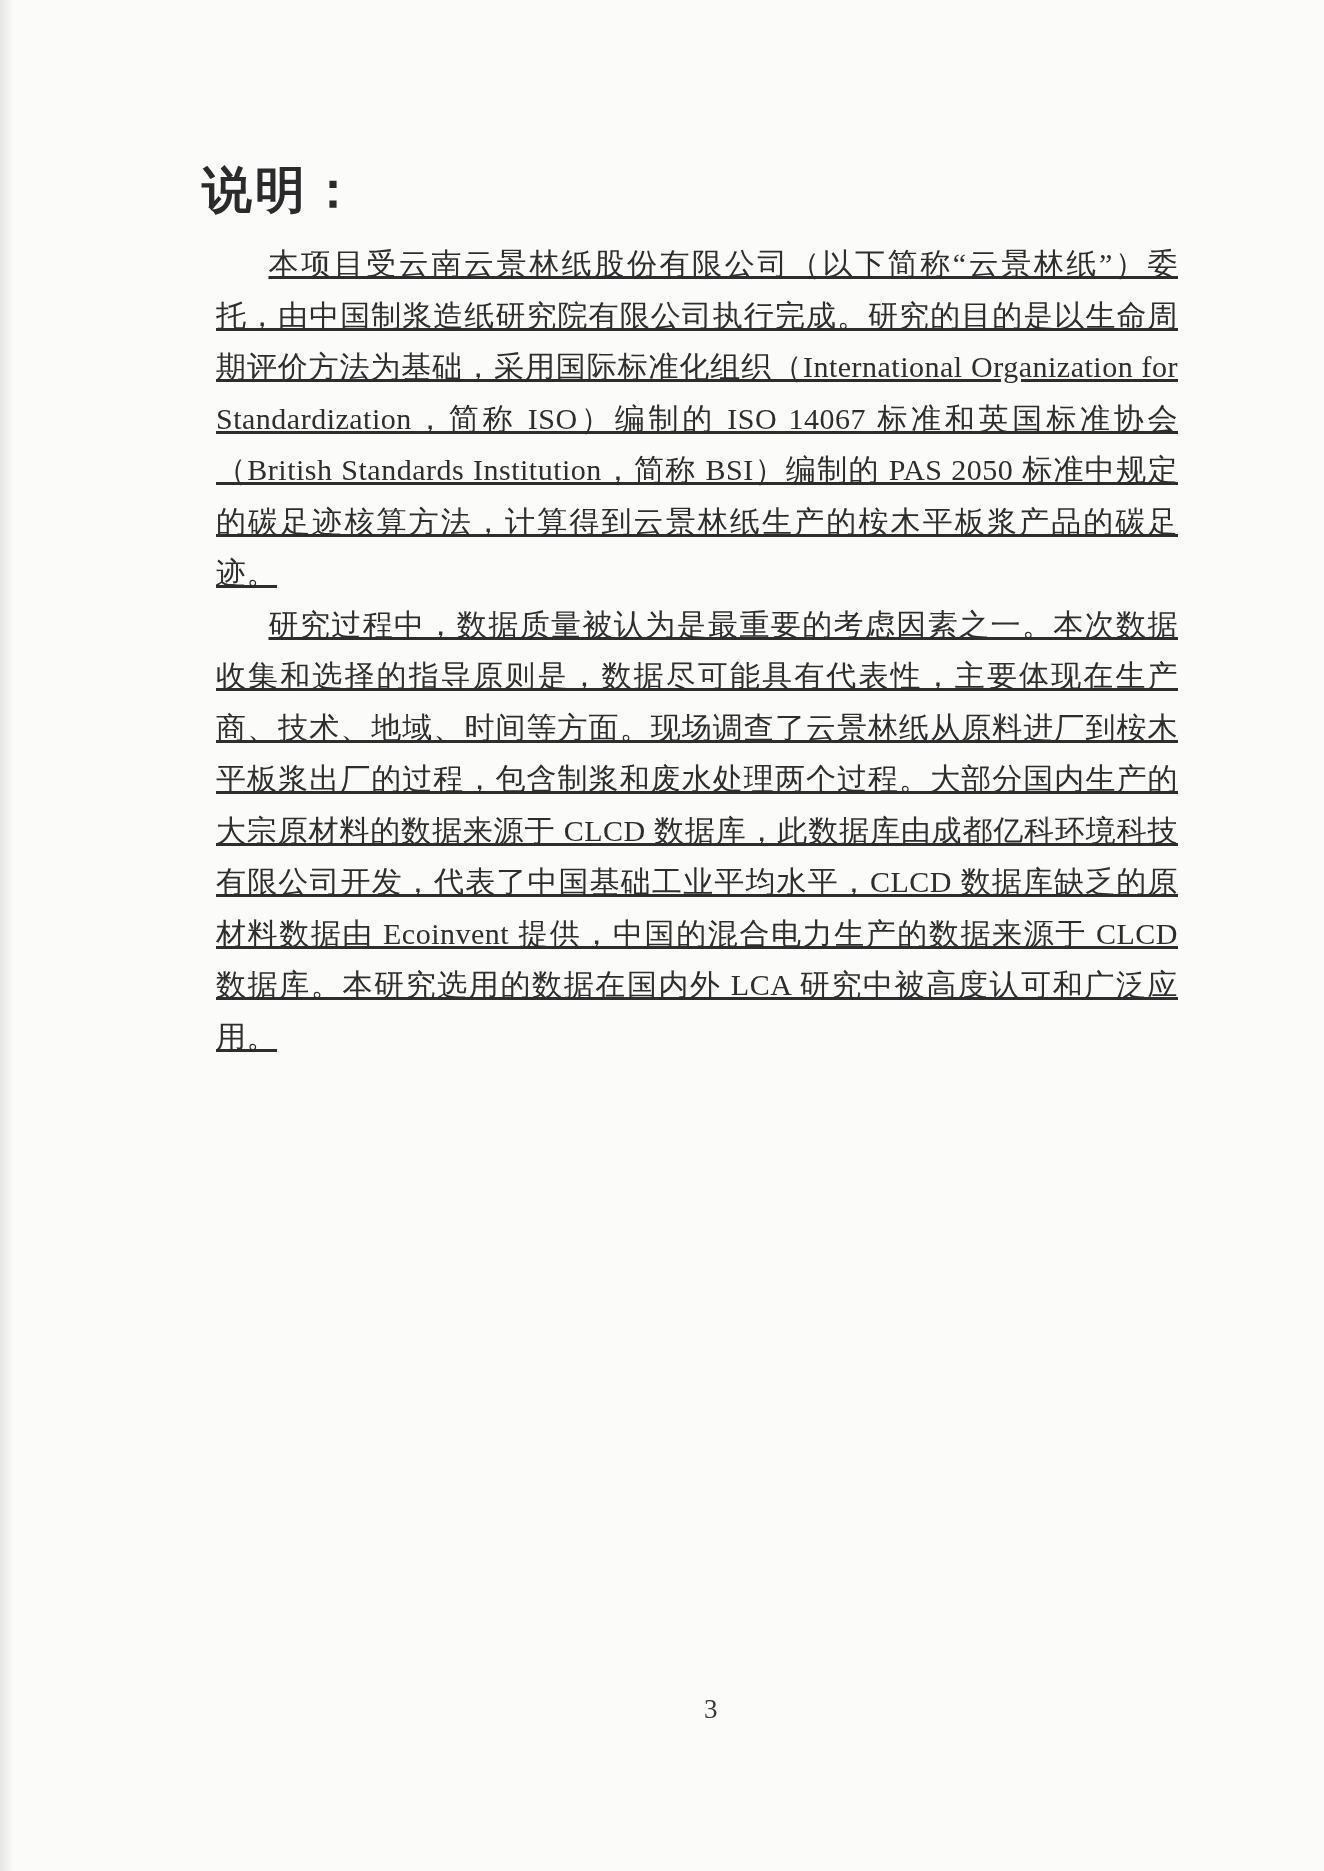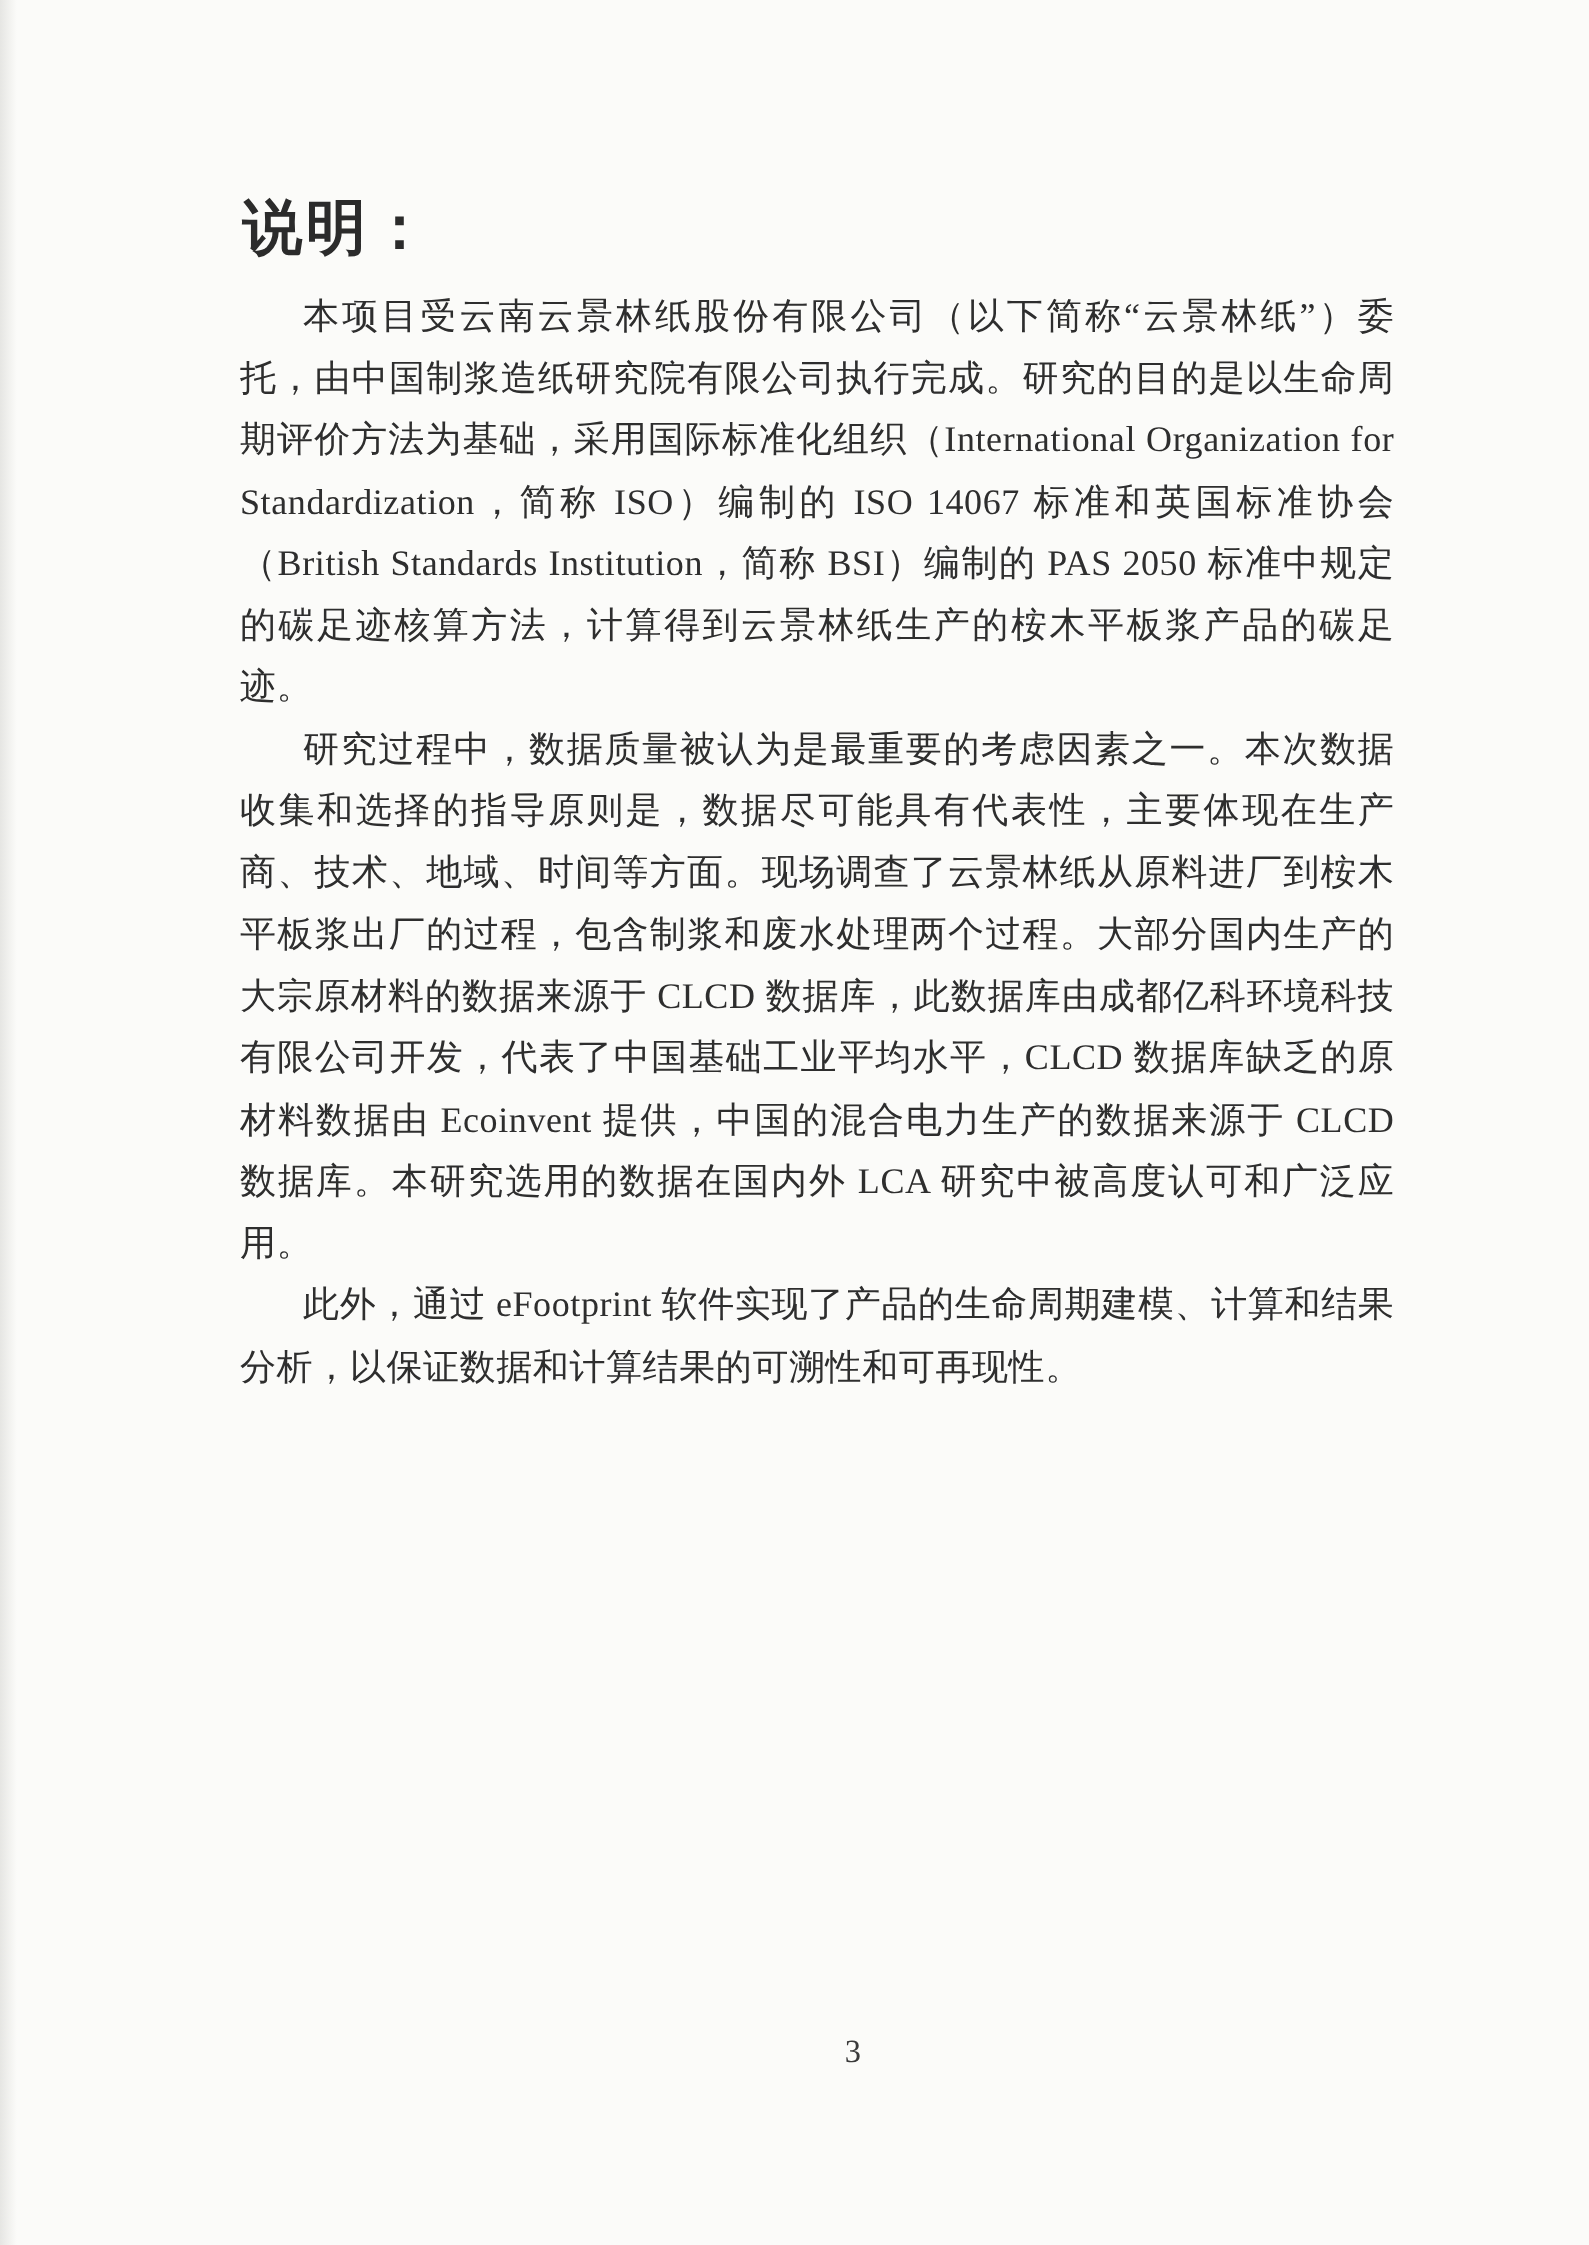--- a/index.html
+++ b/index.html
@@ -31,28 +31,29 @@
     top: 160px;
     margin: 0;
     font-size: 50px;
     line-height: 60px;
     font-weight: 700;
     letter-spacing: 3px;
     color: #2b2b2b;
   }
   .body-text {
     position: absolute;
-    left: 200px;
+    left: 216px;
     top: 238px;
     width: 962px;
     font-size: 30px;
     line-height: 51.5px;
     text-align: justify;
     text-justify: inter-ideograph;
     letter-spacing: 0.5px;
+    text-decoration: underline;
   }
   .para {
     margin: 0;
     text-indent: 1.75em;
   }
   .page-number {
     position: absolute;
     left: 704px;
     top: 1694px;
     font-size: 27px;
@@ -63,17 +64,16 @@
 <body>
 
 <div class="page">
   <div class="scan-edge"></div>
 
   <h1 class="heading">说明：</h1>
 
   <div class="body-text">
     <p class="para">本项目受云南云景林纸股份有限公司（以下简称“云景林纸”）委托，由中国制浆造纸研究院有限公司执行完成。研究的目的是以生命周期评价方法为基础，采用国际标准化组织（International Organization for Standardization，简称 ISO）编制的 ISO 14067 标准和英国标准协会（British Standards Institution，简称 BSI）编制的 PAS 2050 标准中规定的碳足迹核算方法，计算得到云景林纸生产的桉木平板浆产品的碳足迹。</p>
     <p class="para">研究过程中，数据质量被认为是最重要的考虑因素之一。本次数据收集和选择的指导原则是，数据尽可能具有代表性，主要体现在生产商、技术、地域、时间等方面。现场调查了云景林纸从原料进厂到桉木平板浆出厂的过程，包含制浆和废水处理两个过程。大部分国内生产的大宗原材料的数据来源于 CLCD 数据库，此数据库由成都亿科环境科技有限公司开发，代表了中国基础工业平均水平，CLCD 数据库缺乏的原材料数据由 Ecoinvent 提供，中国的混合电力生产的数据来源于 CLCD 数据库。本研究选用的数据在国内外 LCA 研究中被高度认可和广泛应用。</p>
-    <p class="para">此外，通过 eFootprint 软件实现了产品的生命周期建模、计算和结果分析，以保证数据和计算结果的可溯性和可再现性。</p>
   </div>
 
   <div class="page-number">3</div>
 </div>
 
 </body></html>

